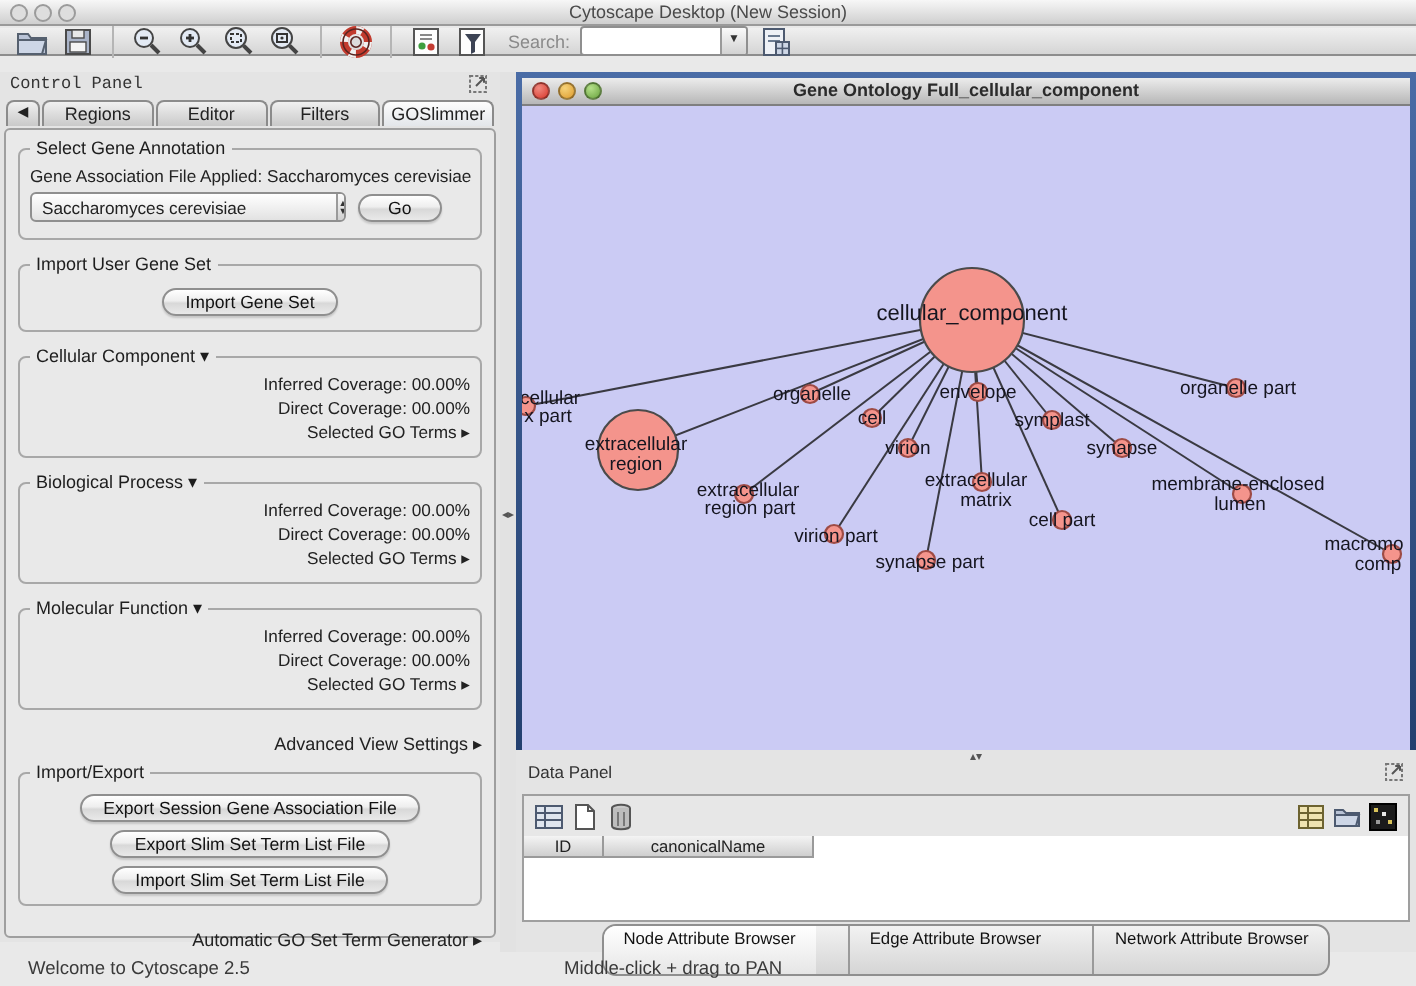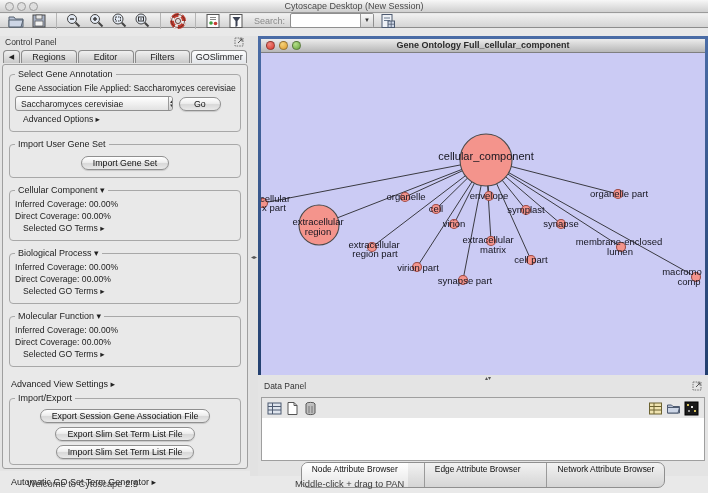--- a/index.html
+++ b/index.html
@@ -19,33 +19,33 @@
     background:linear-gradient(#f0f0f0,#d5d5d5); border-bottom:1px solid #8d8d8d;
     display:flex; align-items:center; padding:0 7px; gap:5px; }
   .tb-sep { width:1px; height:16px; background:#b5b5b5; margin:0 3px; }
   .tb-icon { width:18px; height:18px; display:block; }
   .search-label { font-size:9px; color:#8a8a8a; margin-left:4px; }
   .search-combo { display:flex; width:84px; height:15px; border:1px solid #8f8f8f; border-radius:2px; overflow:hidden; background:#fff; }
   .search-field { flex:1; font-size:9px; padding:1px 3px; }
   .search-arrow { width:13px; background:linear-gradient(#fafafa,#d2d2d2); border-left:1px solid #9a9a9a; font-size:6px; text-align:center; line-height:13px; color:#333; }
   
   .control-panel { position:absolute; top:36px; left:0; width:250px; bottom:22px; background:#e4e4e4; }
-  .panel-header { height:12px; font-size:8.5px; color:#333; padding-left:5px; line-height:12px; position:relative; }
+  .panel-header { height:12px; font-size:8.5px; color:#333; padding-left:5px; line-height:12px; position:relative;font-family:Liberation Mono, monospace; }
   .float-icon { position:absolute; right:6px; top:1px; width:10px; height:10px; }
   .cp-tabs { display:flex; height:15px; padding:0 3px; align-items:flex-end; gap:1px; }
   .tab { flex:1; height:13px; line-height:12px; text-align:center; font-size:9px; color:#222;
     border:1px solid #8b8b8b; border-bottom:none; border-radius:4px 4px 0 0;
     background:linear-gradient(#f0f0f0,#c9c9c9); }
   .tab.selected { background:linear-gradient(#fdfdfd,#e3e6ea); }
   .tab.back { flex:0 0 17px; font-size:7px; }
   .cp-body { position:absolute; top:28px; left:2px; right:2px; bottom:2px;
     border:1px solid #9f9f9f; border-radius:3px; background:#e9e9e9; padding:9px 6px 0 6px; font-size:9px; }
   .group { position:relative; border:1px solid #a8a8a8; border-radius:4px; padding:7px 5px 5px 5px; margin-bottom:12px; }
   .group-title { position:absolute; top:-6px; left:5px; background:#e9e9e9; padding:0 3px; font-size:9px; color:#1d1d1d; white-space:nowrap; }
-  .line { margin:1px 0 2px 0; font-size:8.6px; white-space:nowrap; }
+  .line { margin:1px 0 2px 0; font-size:8.6px; white-space:nowrap;text-align:right; }
   .indent { padding-left:8px; }
   .row { display:flex; align-items:center; gap:6px; margin:3px 0; }
   .combo { display:flex; align-items:center; width:158px; height:15px; border:1px solid #8f8f8f; border-radius:3px;
     background:linear-gradient(#ffffff,#e2e2e2); overflow:hidden;gap:45px; }
   .combo-value { flex:1; font-size:8.6px; padding-left:5px; white-space:nowrap; }
   .combo-stepper { width:12px; height:100%; border-left:1px solid #9a9a9a; background:linear-gradient(#fbfbfb,#cfcfcf);
     display:flex; flex-direction:column; align-items:center; justify-content:center; font-size:4.5px; line-height:4px; color:#333; }
   .aqua-btn { display:inline-block; border:1px solid #8f8f8f; border-radius:9px;
     background:linear-gradient(#ffffff 0%,#eeeeee 45%,#d8d8d8 55%,#e9e9e9 100%);
     font-size:8.8px; padding:1px 11px; color:#111; text-align:center; box-shadow:0 1px 1px rgba(0,0,0,.15); white-space:nowrap; }
@@ -74,21 +74,21 @@
   .th { font-size:8.3px; text-align:center; line-height:10px; color:#222;
     background:linear-gradient(#f4f4f4,#cfcfcf); border:1px solid #9a9a9a; border-top:none; border-left:none; }
   .th:first-child { border-left:1px solid #9a9a9a; border-left:none; }
   .dp-tabs { position:absolute; bottom:1px; left:0; right:0; height:13px; display:flex; justify-content:center; }
   .seg-group { display:flex; border:1px solid #8f8f8f; border-radius:7px; overflow:hidden; height:26px;
     background:linear-gradient(#f2f2f2,#d5d5d5);gap:16px; }
   .seg { font-size:8.4px; line-height:12px; padding:0 10px; color:#111; border-left:1px solid #9a9a9a; }
   .seg:first-child { border-left:none; }
   .seg.selected { background:linear-gradient(#ffffff,#e6e6e6); }
   
-  .status-bar { position:absolute; left:17px; right:0; bottom:0; height:17px; font-size:9.3px; color:#3a3a3a; }
+  .status-bar { position:absolute; left:4px; right:0; bottom:0; height:17px; font-size:9.3px; color:#3a3a3a; }
   .status-bar span { position:absolute; top:3px; white-space:nowrap; }
   .st-left { left:10px; } .st-mid { left:140px;margin-top:40px; } .st-right { left:278px; }
 </style>
 </head>
 <body>
 
 <div class="titlebar">
   <div class="lights">
     <span class="light"></span>
     <span class="light"></span>
@@ -188,21 +188,20 @@
       <div class="row">
         <div class="combo">
           <div class="combo-value">Saccharomyces cerevisiae</div>
           <div class="combo-stepper">
               <span>▲</span>
               <span>▼</span>
             </div>
         </div>
         <span class="aqua-btn" style="padding:1px 14px;">Go</span>
       </div>
-      <div class="line indent">Advanced Options ▸</div>
     </div>
 
     <div class="group">
       <div class="group-title">Import User Gene Set</div>
       <div class="btn-stack" style="margin:4px 0 2px 0;">
         <span class="aqua-btn">Import Gene Set</span>
       </div>
     </div>
 
     <div class="group">
@@ -355,20 +354,24 @@
         <path d="M1.5 6.5h12l-1.5 5.5H1.5z" fill="#cdd6e6" stroke="#4d5a70"></path>
       </svg>
       <svg class="dp-icon" viewBox="0 0 15 15">
         <rect x="1" y="1" width="13" height="13" fill="#1b1b1b" stroke="#000"></rect>
         <rect x="3" y="3" width="2" height="2" fill="#d9c35a"></rect>
         <rect x="7" y="5" width="2" height="2" fill="#e8e8e8"></rect>
         <rect x="10" y="9" width="2" height="2" fill="#d9c35a"></rect>
         <rect x="4" y="9" width="2" height="2" fill="#9a9a9a"></rect>
       </svg>
     </div>
+    <div class="th-row">
+      <div class="th" style="width:40px;">ID</div>
+      <div class="th" style="width:105px;">canonicalName</div>
+    </div>
     <div></div>
   </div>
   <div class="dp-tabs">
     <div class="seg-group">
       <div class="seg selected">Node Attribute Browser</div>
       <div class="seg">Edge Attribute Browser</div>
       <div class="seg">Network Attribute Browser</div>
     </div>
   </div>
 </div>

